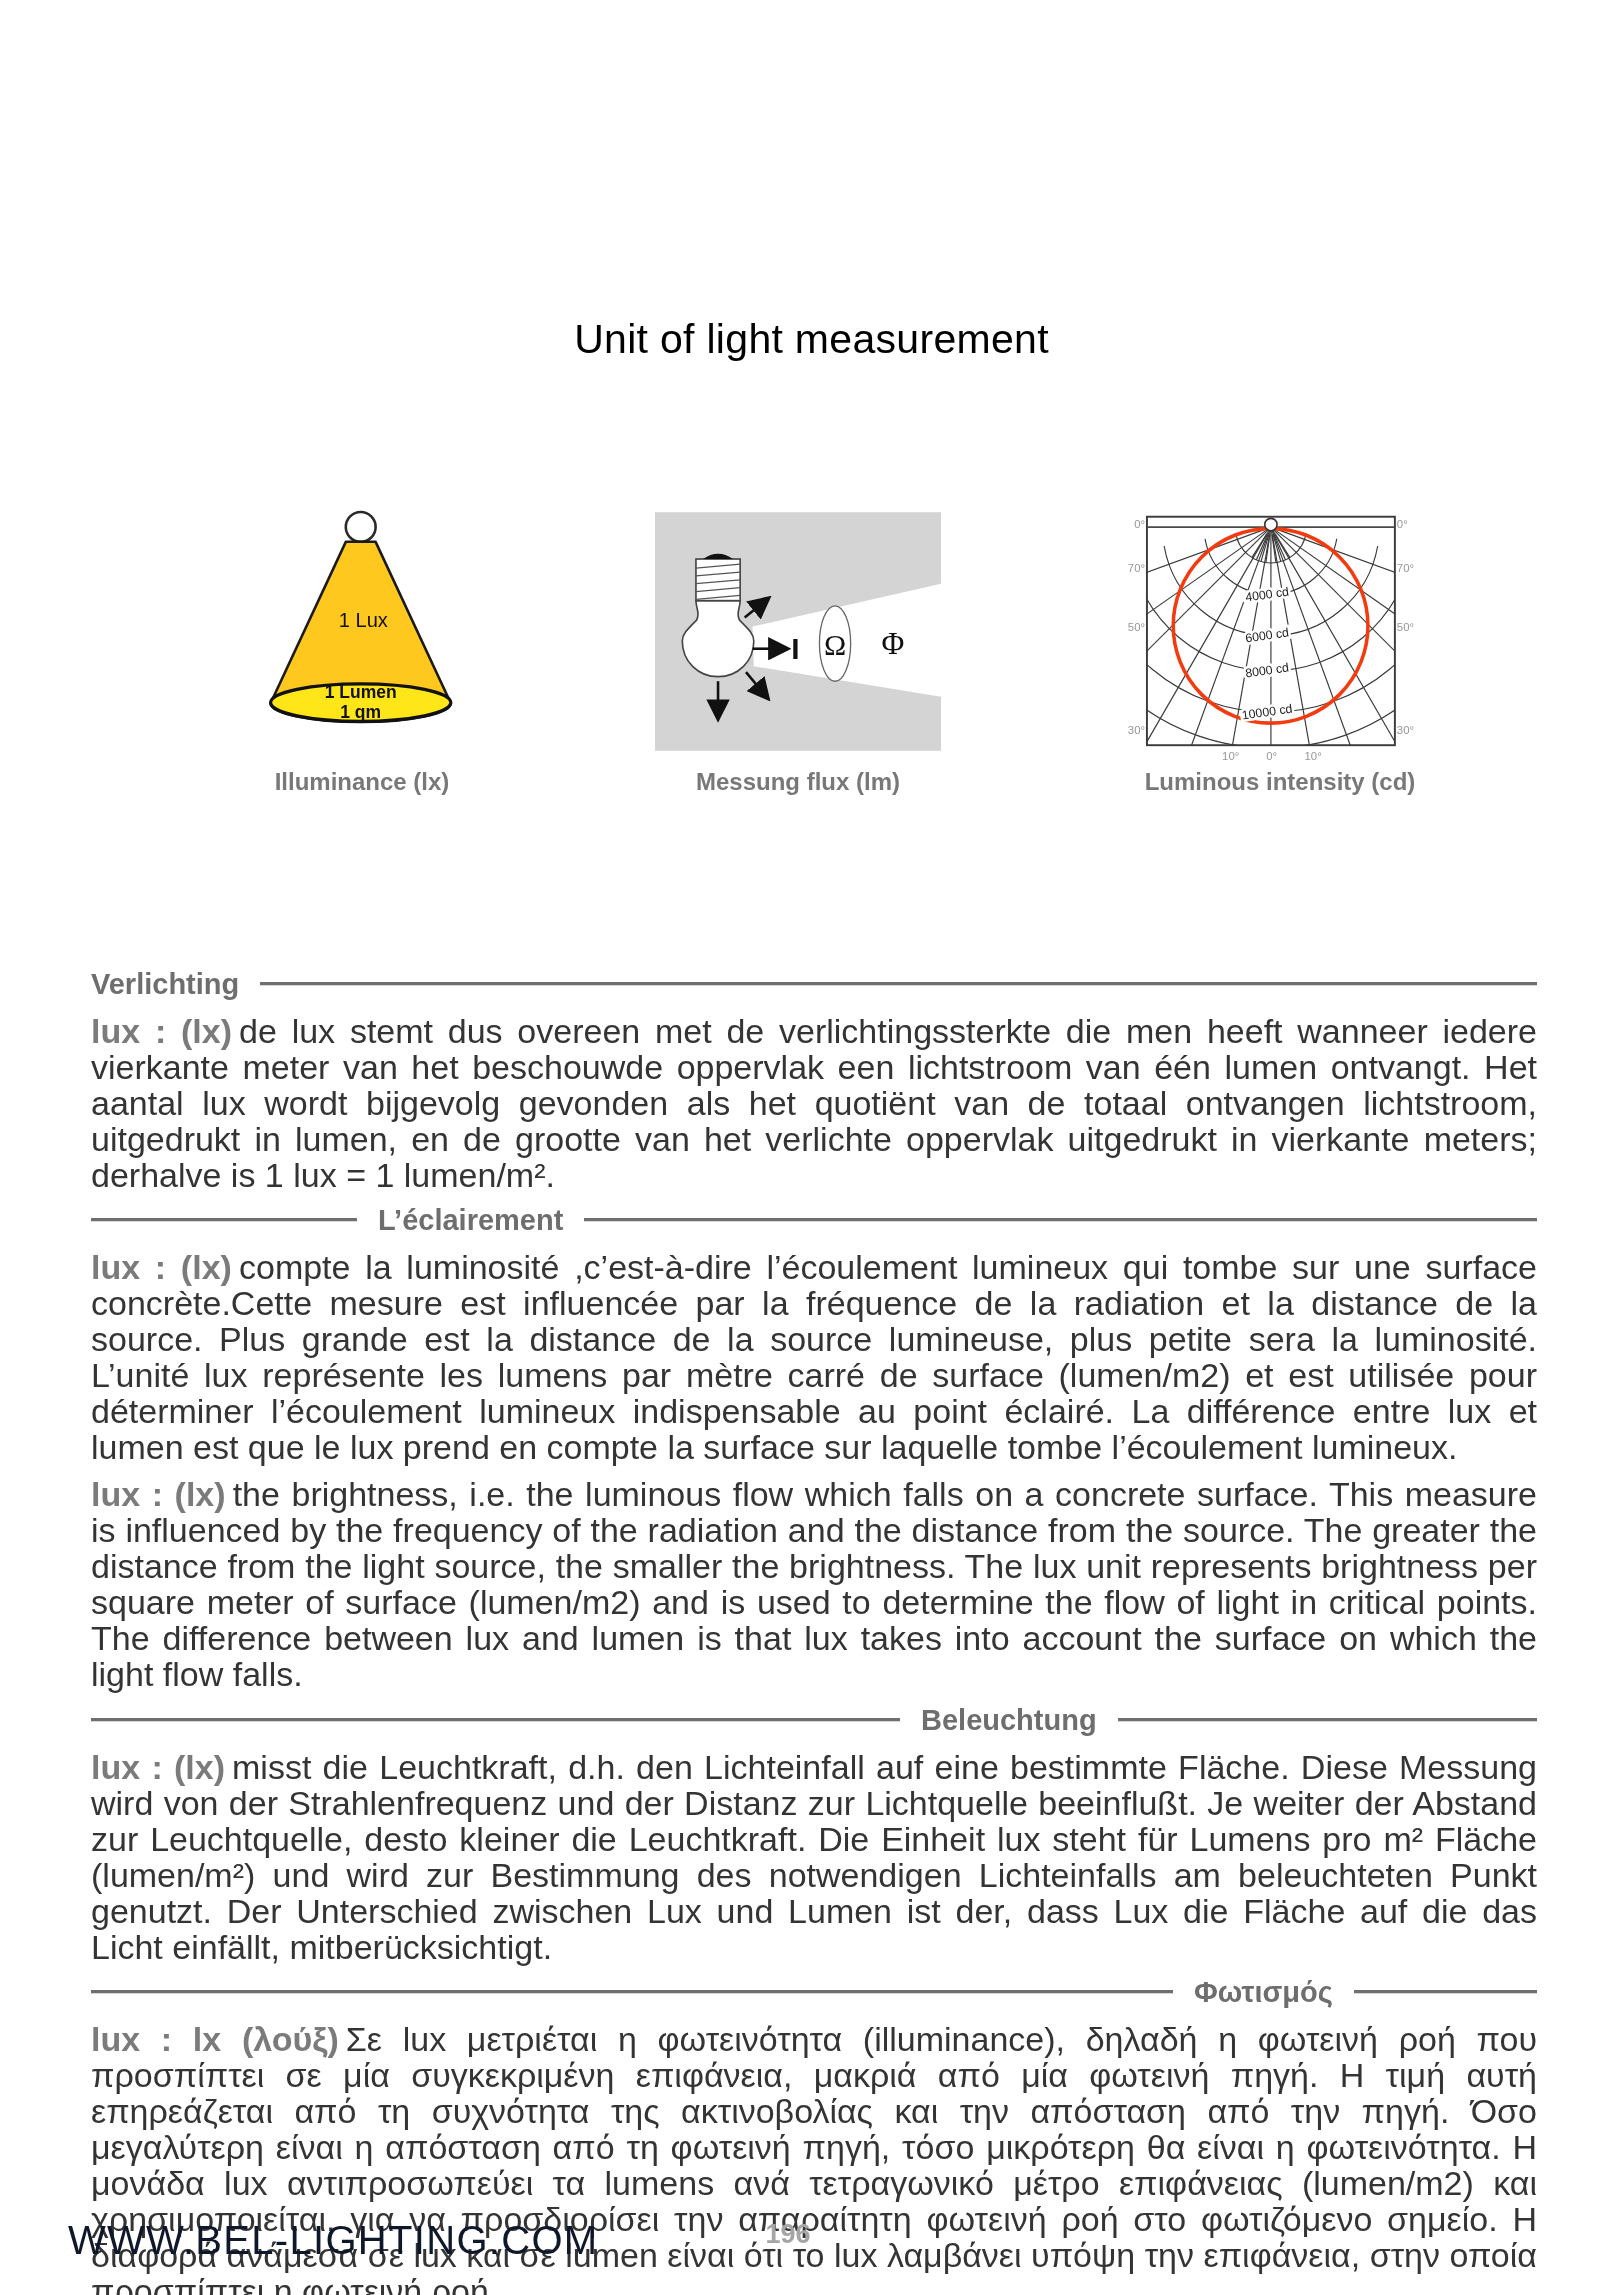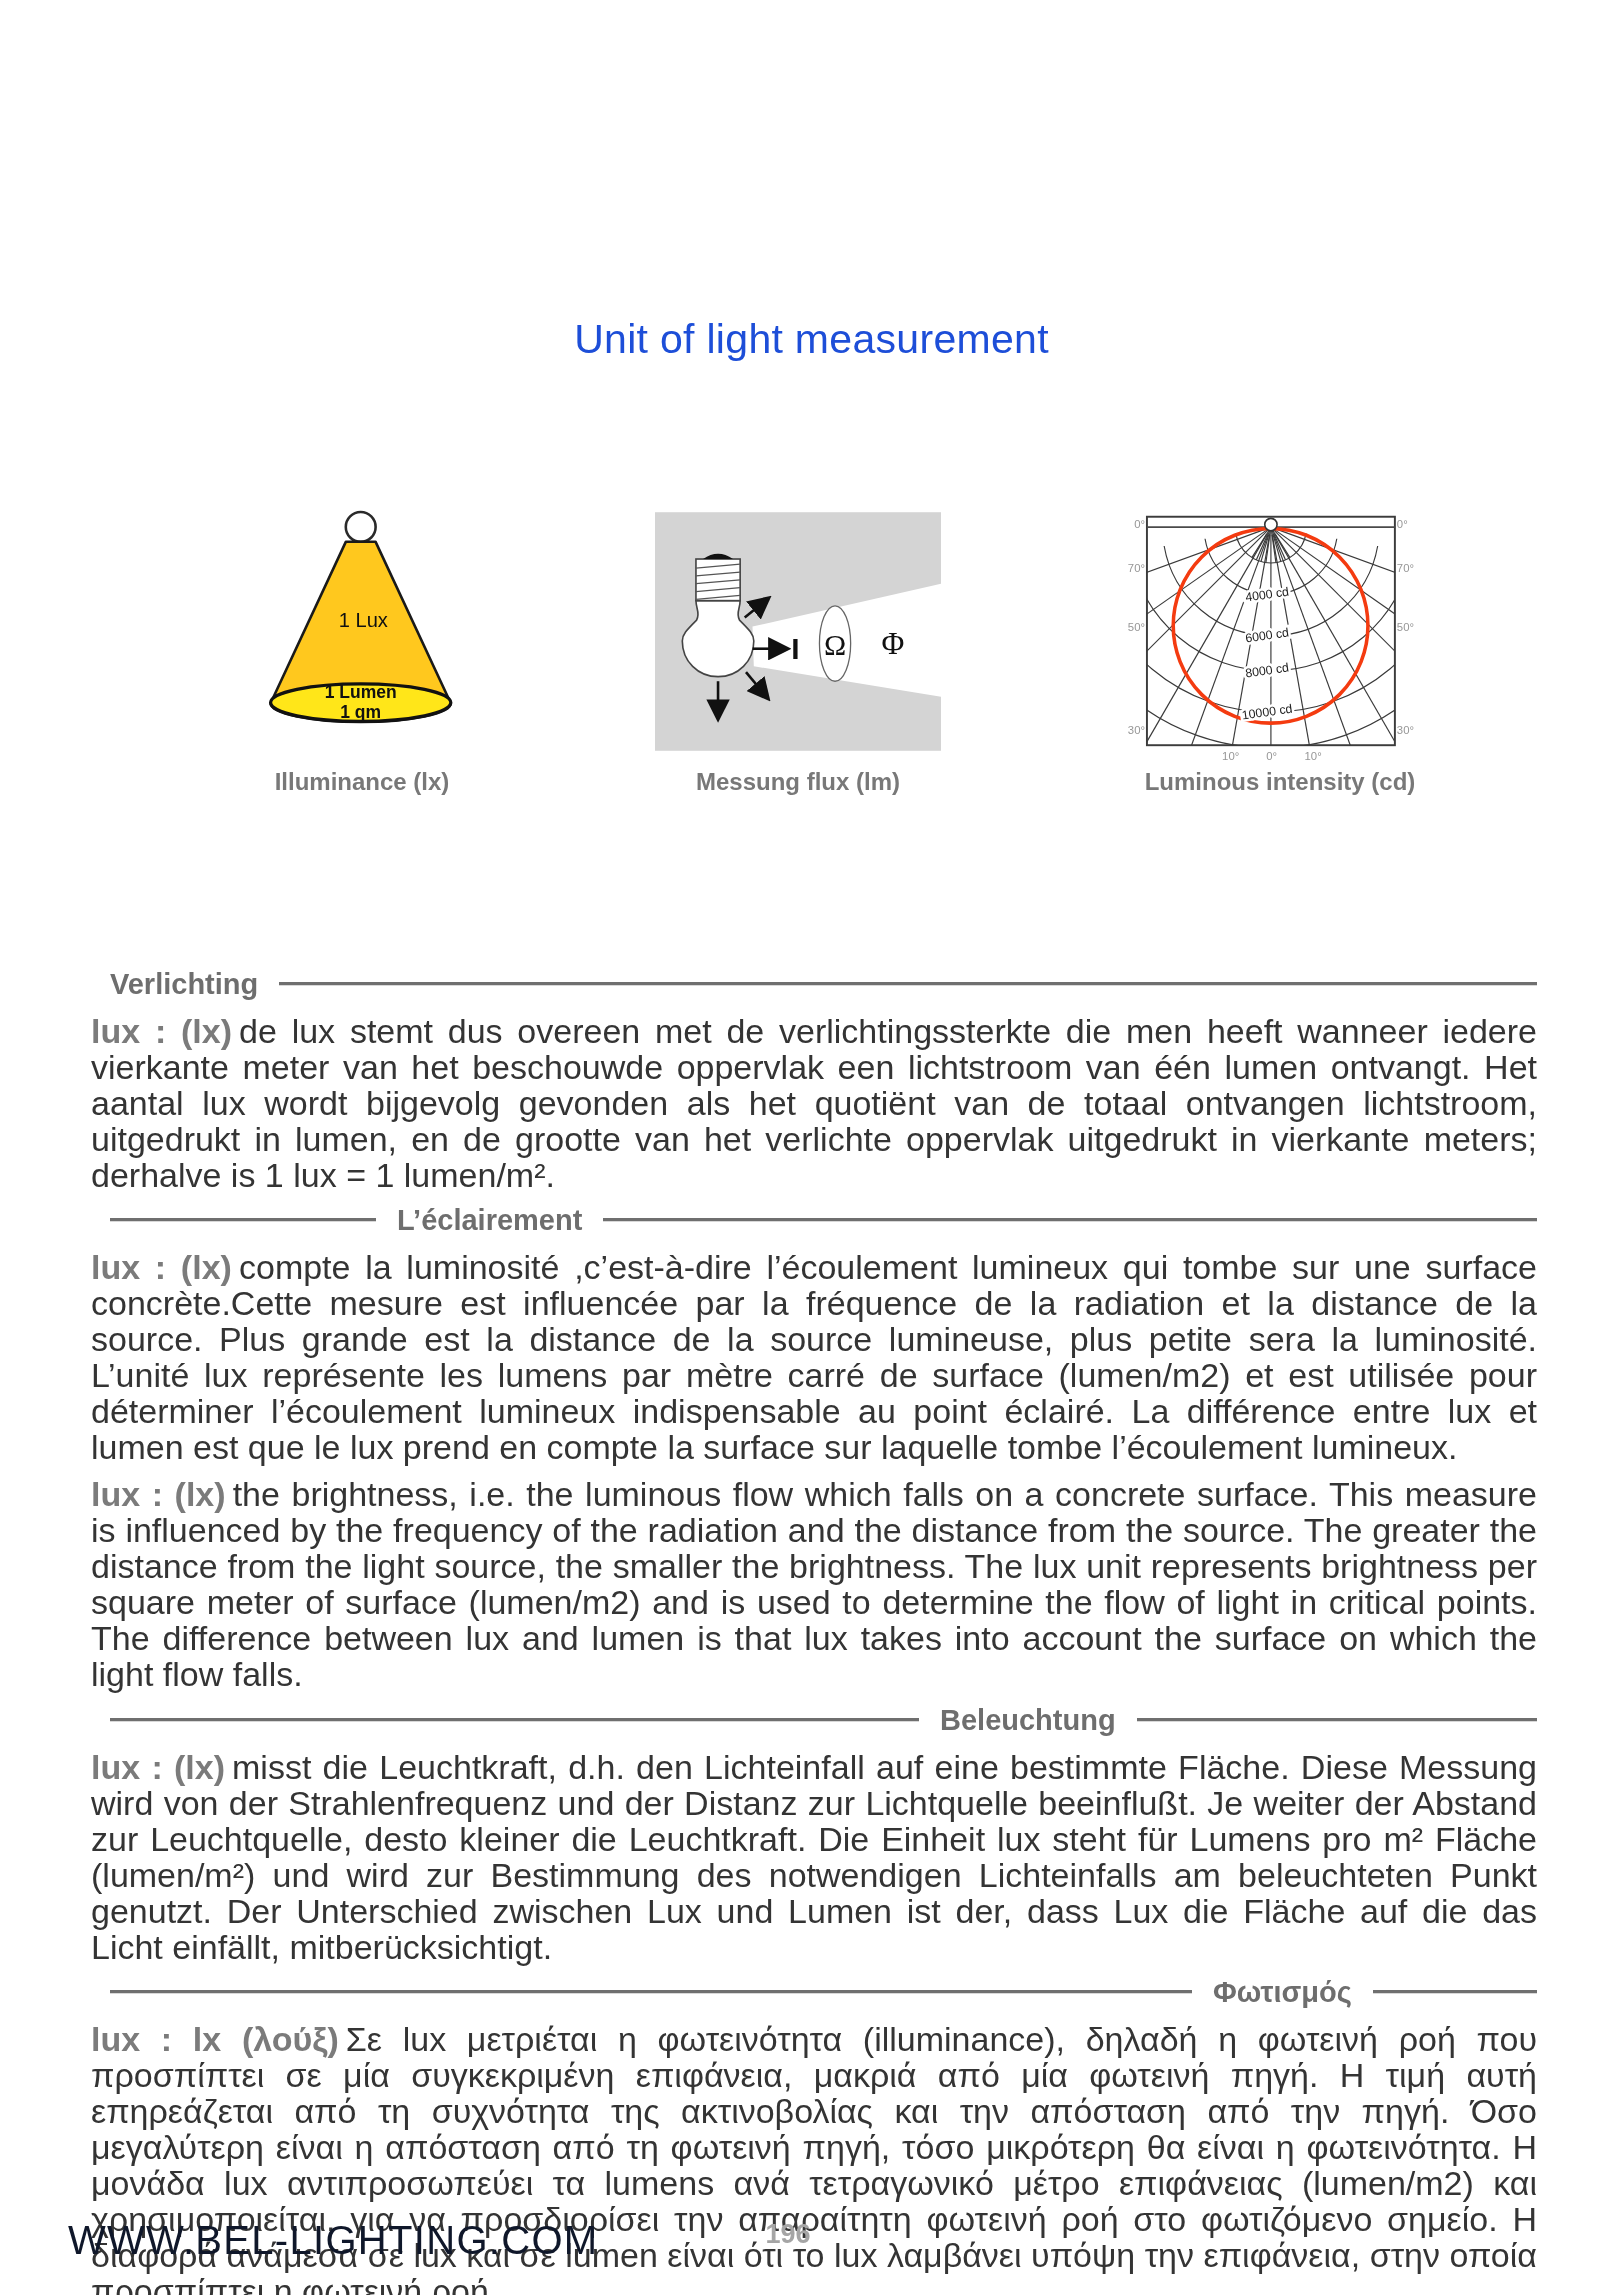--- a/index.html
+++ b/index.html
@@ -2,38 +2,38 @@
 <html style="font-size:10.4px"><head>
 <meta charset="utf-8">
 <style>
   html,body{margin:0;padding:0;}
   body{
     width:1623px;height:2295px;position:relative;background:#ffffff;
     font-family:"Liberation Sans",sans-serif;color:#333;overflow:hidden;
   }
   .page-title{
     position:absolute;top:316px;left:0;width:1623px;text-align:center;
-    font-size:41px;font-weight:400;color:#1d4ed8;letter-spacing:0.3px;
+    font-size:41px;font-weight:400;color:#000000;letter-spacing:0.3px;
   }
   
   .figwrap{position:absolute;top:509px;height:312px;text-align:center;}
   .figwrap svg{display:block;margin:0 auto;}
   #figwrap-illuminance{left:216px;width:292px;}
   #figwrap-flux{left:652px;width:292px;}
   #figwrap-flux svg{margin-top:3.2px;}
   #figwrap-intensity{left:1108px;width:344px;}
   #figwrap-intensity svg{margin-top:3.2px;}
   .fig-caption{
     position:absolute;top:259px;left:0;width:100%;
     font-size:24px;font-weight:bold;color:#787878;white-space:nowrap;
   }
   
   .sections{position:absolute;top:967px;left:91px;width:1446px;}
   .section{margin-bottom:10.4px;}
-  .heading-row{display:flex;align-items:center;margin-left:19px;}
+  .heading-row{display:flex;align-items:center;}
   .heading-label{
     font-size:29px;font-weight:bold;color:#6e6e6e;white-space:nowrap;
     padding:0 21px;line-height:34px;
   }
   .heading-row .first{padding-left:0;}
   .hline{height:3.2px;background:#6f6f6f;border-bottom:1.3px solid #d8d8d8;}
   .hline.grow{flex:1;}
   .hl-1{width:266px;}
   .hl-2{width:543px;}
   .hl-3{width:809px;}

